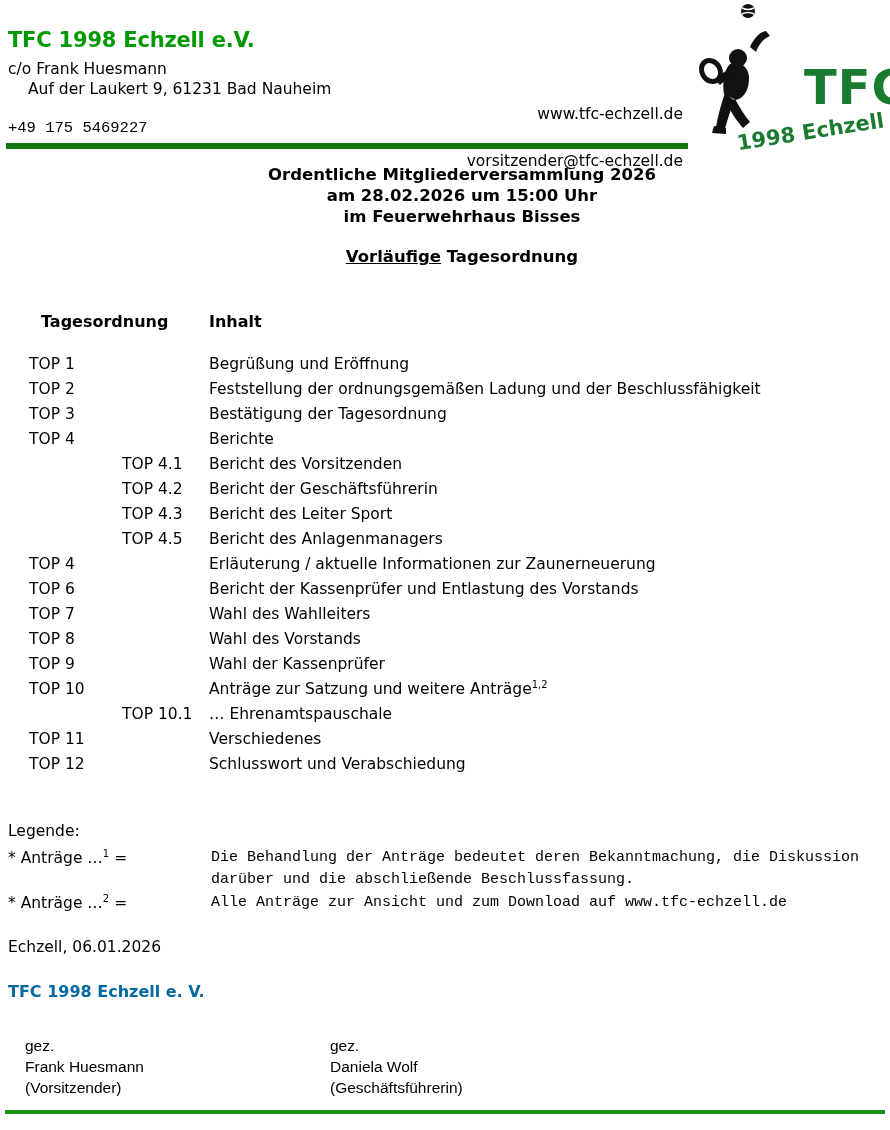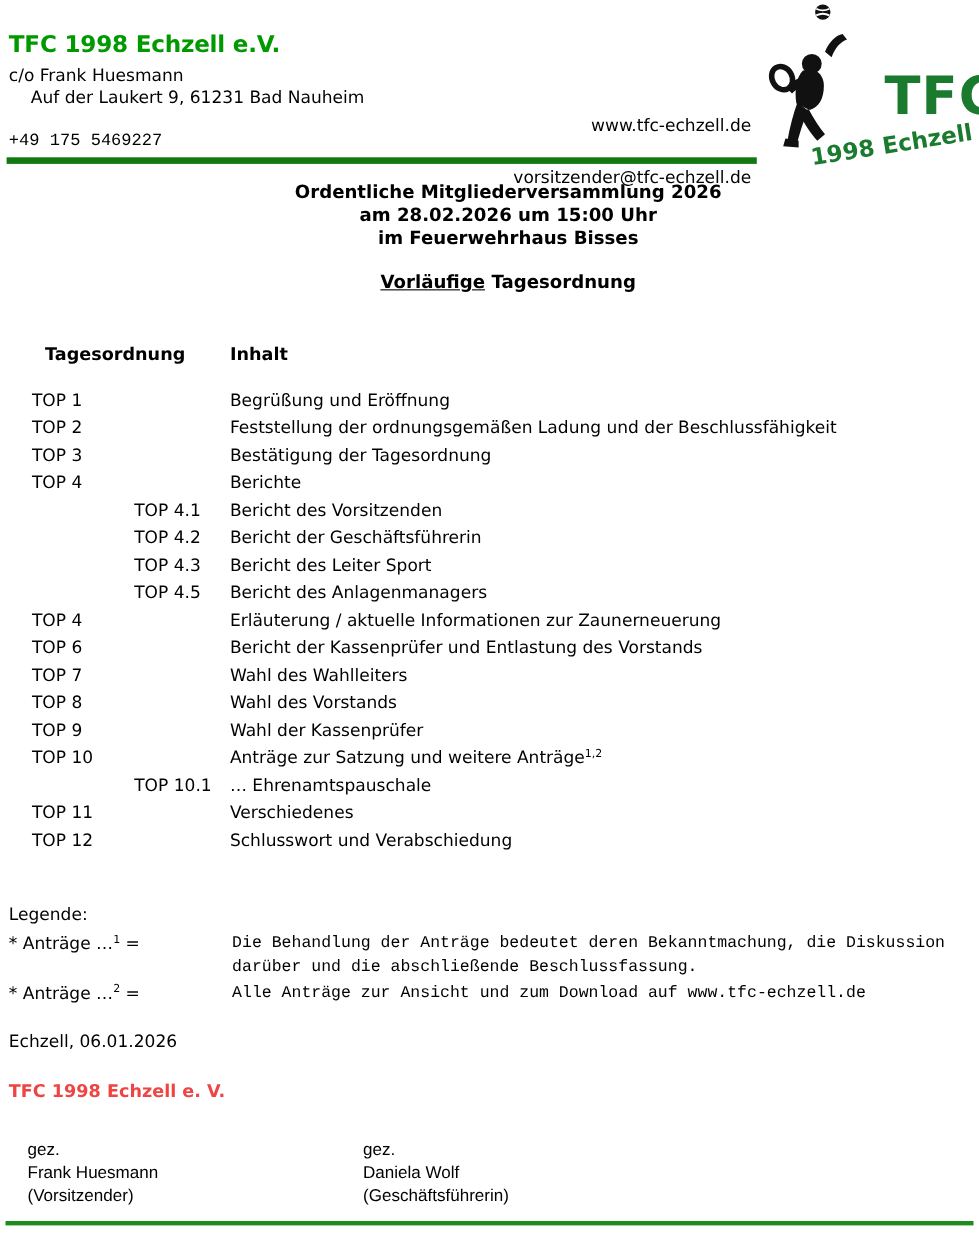--- a/index.html
+++ b/index.html
@@ -214,21 +214,21 @@
     font-family: "DejaVu Sans", sans-serif;
     font-size: 15.5px;
   }
   .club-sign {
     position: absolute;
     left: 8px;
     top: 982px;
     font-family: "DejaVu Sans", sans-serif;
     font-weight: bold;
     font-size: 16px;
-    color: #ef4444;
+    color: #0369a1;
   }
 
   .sig-block {
     position: absolute;
     font-family: "Liberation Sans", sans-serif;
     font-size: 15.5px;
     line-height: 21px;
     white-space: nowrap;
   }
   .sig-left  { left: 25px; top: 1035px; }

